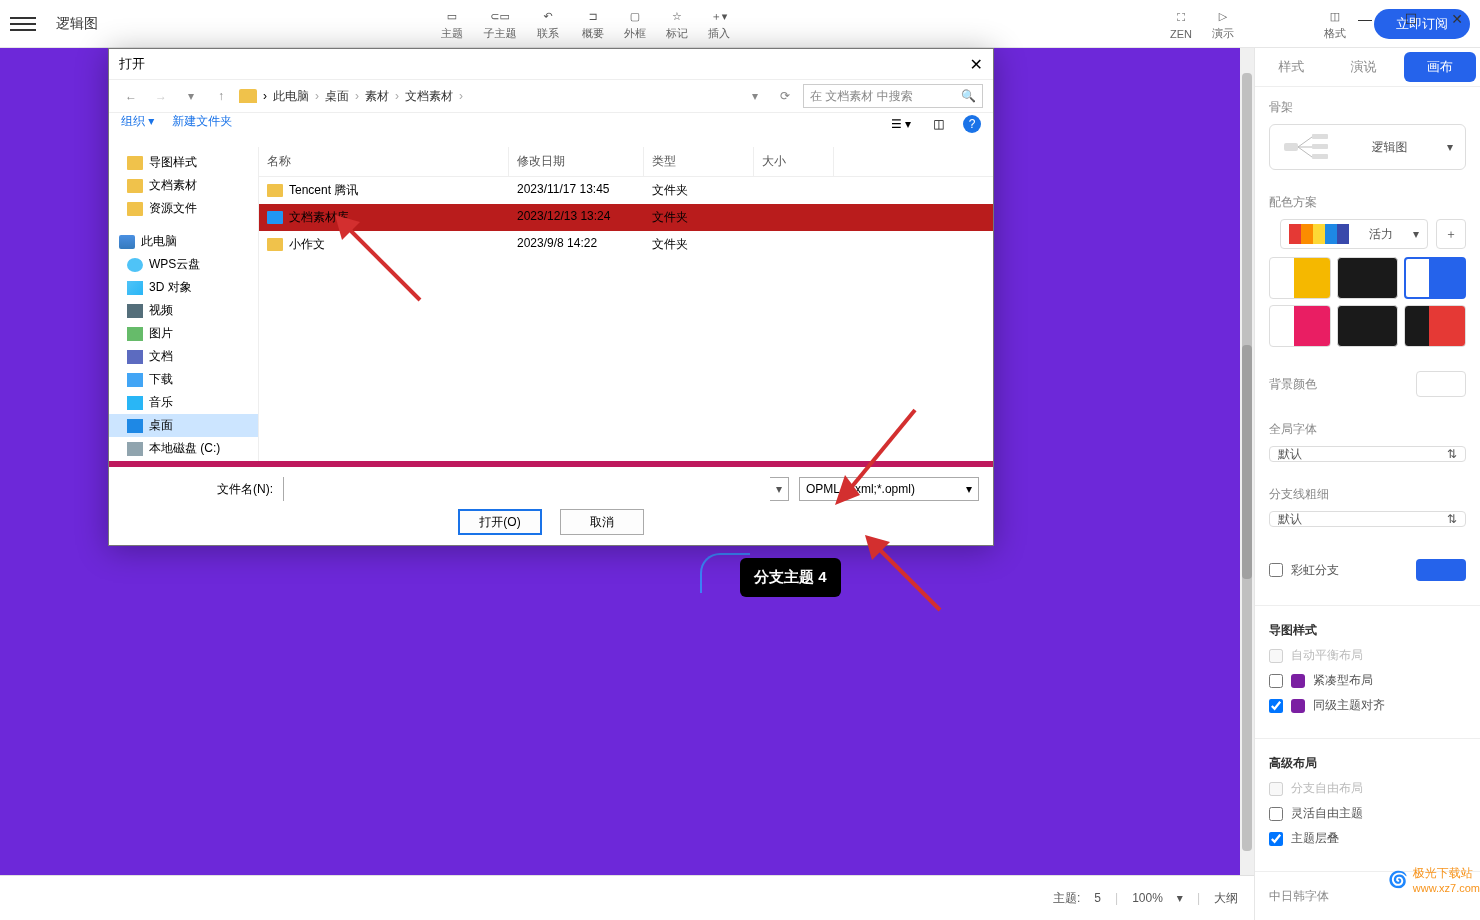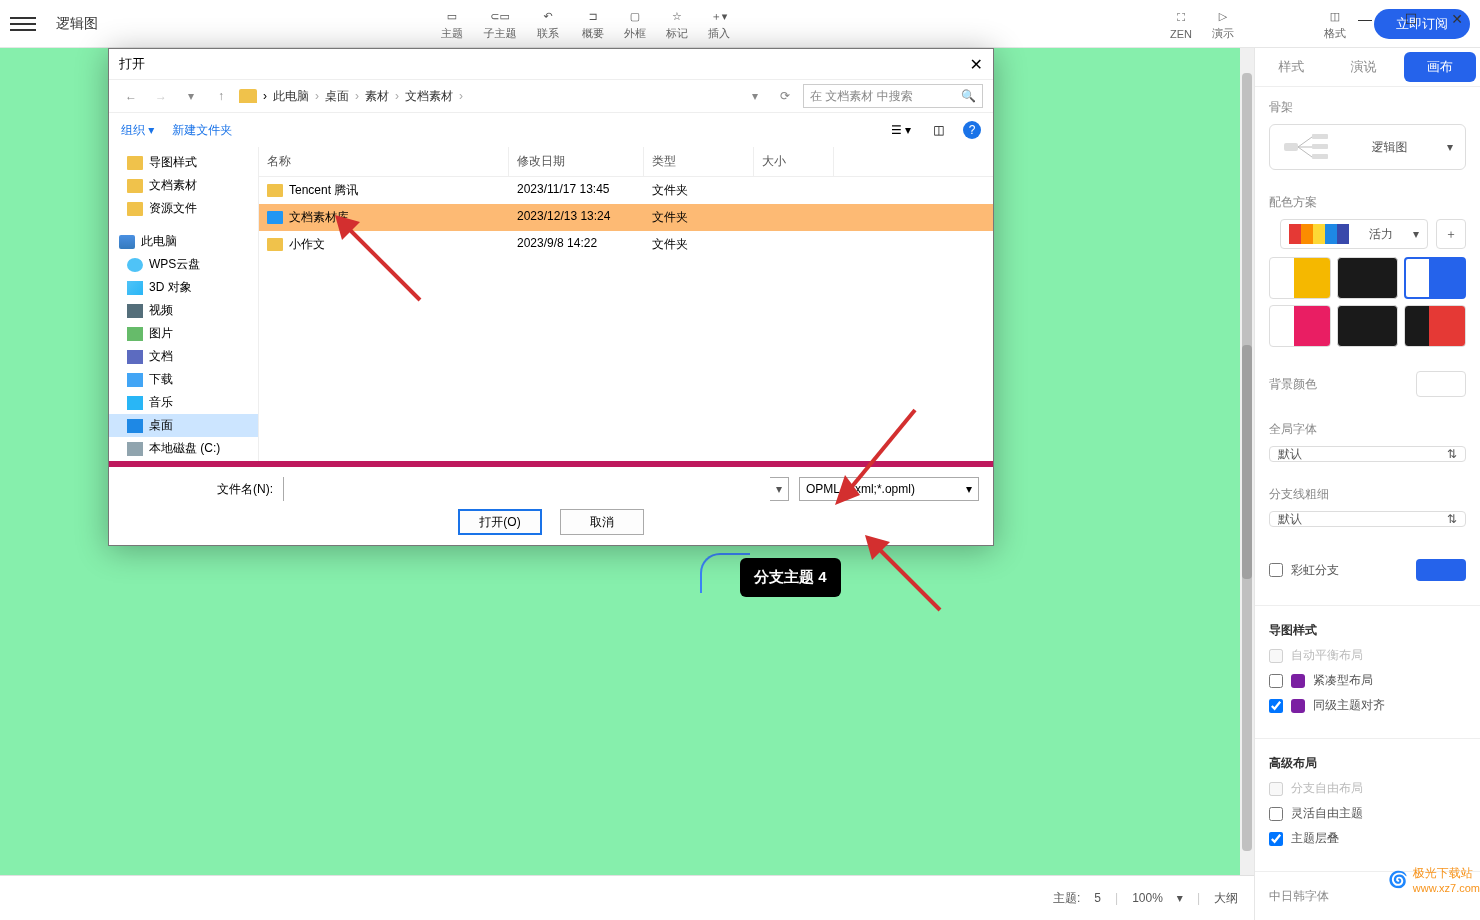--- a/index.html
+++ b/index.html
@@ -15,21 +15,21 @@
 .tool-item .ticon { width: 20px; height: 20px; display: flex; align-items: center; justify-content: center; color: #555; }
 .tool-item.small { width: 42px; }
 .toolbar-right { margin-left: auto; display: flex; gap: 0; align-items: center; }
 .subscribe-btn { background: #2563eb; color: #fff; border-radius: 16px; padding: 6px 22px; font-size: 13px; margin-left: 18px; cursor: pointer; }
 
 
 .win-controls { position: absolute; top: 4px; right: 0; display: flex; }
 .win-controls div { width: 46px; height: 30px; display: flex; align-items: center; justify-content: center; color: #333; font-size: 14px; cursor: pointer; }
 
 
-.canvas-area { position: absolute; top: 48px; left: 0; right: 226px; bottom: 30px; background: #86efac; }
+.canvas-area { position: absolute; top: 48px; left: 0; right: 226px; bottom: 30px; background: #6d28d9; }
 .partial-topic { position: absolute; top: 510px; left: 740px; background: #000; color: #fff; font-weight: 700; padding: 10px 14px; border-radius: 6px; font-size: 15px; }
 .topic-connector { position: absolute; top: 505px; left: 700px; width: 50px; height: 40px; border: 2px solid #3b82f6; border-right: none; border-bottom: none; border-radius: 20px 0 0 0; }
 
 
 .status-bar { position: absolute; bottom: 0; left: 0; right: 226px; height: 45px; background: #fff; border-top: 1px solid #e0e0e0; display: flex; align-items: center; justify-content: flex-end; padding: 0 16px; gap: 14px; font-size: 12px; color: #555; }
 .status-bar span { cursor: pointer; }
 
 
 .right-panel { position: absolute; top: 48px; right: 0; bottom: 0; width: 226px; background: #fff; border-left: 1px solid #e6e6e6; overflow-y: auto; font-size: 12px; color: #555; }
 .panel-tabs { display: flex; border-bottom: 1px solid #eee; }
@@ -58,21 +58,21 @@
 .file-dialog { position: absolute; top: 48px; left: 108px; width: 886px; height: 498px; background: #fff; border: 1px solid #777; box-shadow: 0 4px 30px rgba(0,0,0,0.3); z-index: 100; display: flex; flex-direction: column; }
 .fd-title { height: 30px; display: flex; align-items: center; justify-content: space-between; padding: 0 10px; font-size: 13px; }
 .fd-close { cursor: pointer; font-size: 16px; }
 .fd-nav { height: 34px; border-top: 1px solid #eee; border-bottom: 1px solid #eee; display: flex; align-items: center; padding: 0 10px; gap: 6px; font-size: 12px; }
 .nav-btn { width: 24px; height: 24px; display: flex; align-items: center; justify-content: center; color: #888; cursor: pointer; }
 .folder-icon { width: 18px; height: 14px; background: #f0c24b; border-radius: 2px 2px 0 0; display: inline-block; }
 .breadcrumb { display: flex; align-items: center; gap: 6px; flex: 1; }
 .breadcrumb a { color: #333; cursor: pointer; }
 .breadcrumb .sep { color: #aaa; }
 .search-box { width: 180px; height: 24px; border: 1px solid #ccc; display: flex; align-items: center; padding: 0 6px; font-size: 12px; color: #888; }
-.fd-toolbar { height: 34px; display: flex; align-items: center; padding: 0 12px; gap: 18px; font-size: 12px; }
+.fd-toolbar { height: 34px; display: flex; align-items: flex-start; padding: 0 12px; gap: 18px; font-size: 12px; }
 .fd-toolbar .link { color: #1a73e8; cursor: pointer; }
 .fd-toolbar-right { margin-left: auto; display: flex; gap: 10px; align-items: center; }
 .view-btn { width: 28px; height: 22px; display: flex; align-items: center; justify-content: center; cursor: pointer; border: 1px solid transparent; }
 .help-icon { width: 18px; height: 18px; background: #1a73e8; color: #fff; border-radius: 50%; display: flex; align-items: center; justify-content: center; font-size: 12px; cursor: pointer; }
 .fd-body { flex: 1; display: flex; overflow: hidden; }
 .fd-tree { width: 150px; border-right: 1px solid #eee; overflow-y: auto; font-size: 12px; padding: 4px 0; }
 .tree-item { display: flex; align-items: center; gap: 6px; padding: 3px 8px 3px 18px; cursor: pointer; }
 .tree-item.l1 { padding-left: 10px; }
 .tree-item.selected { background: #cce5ff; }
 .tree-item .ficon { width: 16px; height: 14px; flex-shrink: 0; }
@@ -88,21 +88,21 @@
 .ic-desk { background: #1e88e5; }
 .ic-disk { background: #90a4ae; }
 .fd-list { flex: 1; overflow: auto; font-size: 12px; }
 .list-header { display: flex; border-bottom: 1px solid #eee; color: #555; }
 .list-header div { padding: 6px 8px; border-right: 1px solid #eee; }
 .col-name { width: 250px; }
 .col-date { width: 135px; }
 .col-type { width: 110px; }
 .col-size { width: 80px; }
 .list-row { display: flex; padding: 3px 0; cursor: pointer; }
-.list-row.selected { background: #fdba74; }
+.list-row.selected { background: #b91c1c; }
 .list-row div { padding: 2px 8px; }
 .list-row .col-name { display: flex; align-items: center; gap: 6px; }
 .ic-folder-sm { width: 16px; height: 13px; background: #f0c24b; border-radius: 1px; display: inline-block; }
 .ic-folder-blue { width: 16px; height: 13px; background: #2196f3; border-radius: 1px; display: inline-block; }
 .fd-footer { border-top: 6px solid #be185d; padding: 10px 14px; display: flex; flex-direction: column; gap: 8px; }
 .fd-row { display: flex; align-items: center; gap: 10px; font-size: 12px; }
 .filename-input { flex: 1; height: 24px; border: 1px solid #aaa; }
 .filetype-select { width: 180px; height: 24px; border: 1px solid #aaa; display: flex; align-items: center; padding: 0 6px; justify-content: space-between; cursor: pointer; font-size: 12px; }
 .fd-buttons { display: flex; gap: 18px; justify-content: center; }
 .fd-btn { width: 84px; height: 26px; border: 1px solid #aaa; background: #fdfdfd; font-size: 12px; cursor: pointer; }

